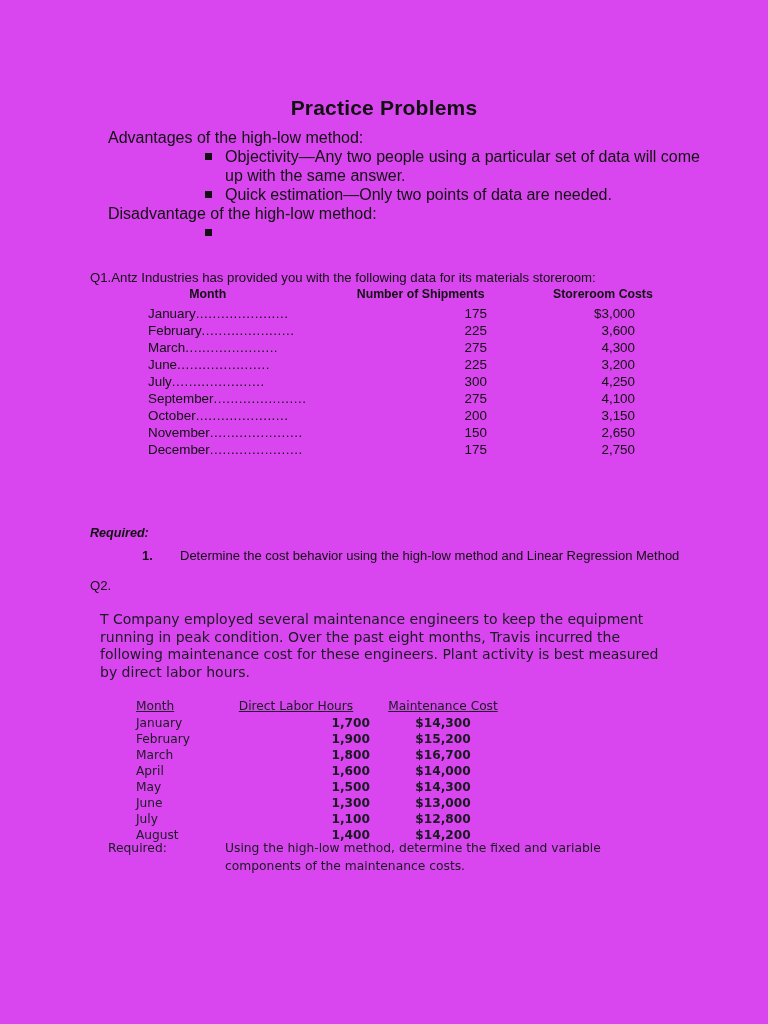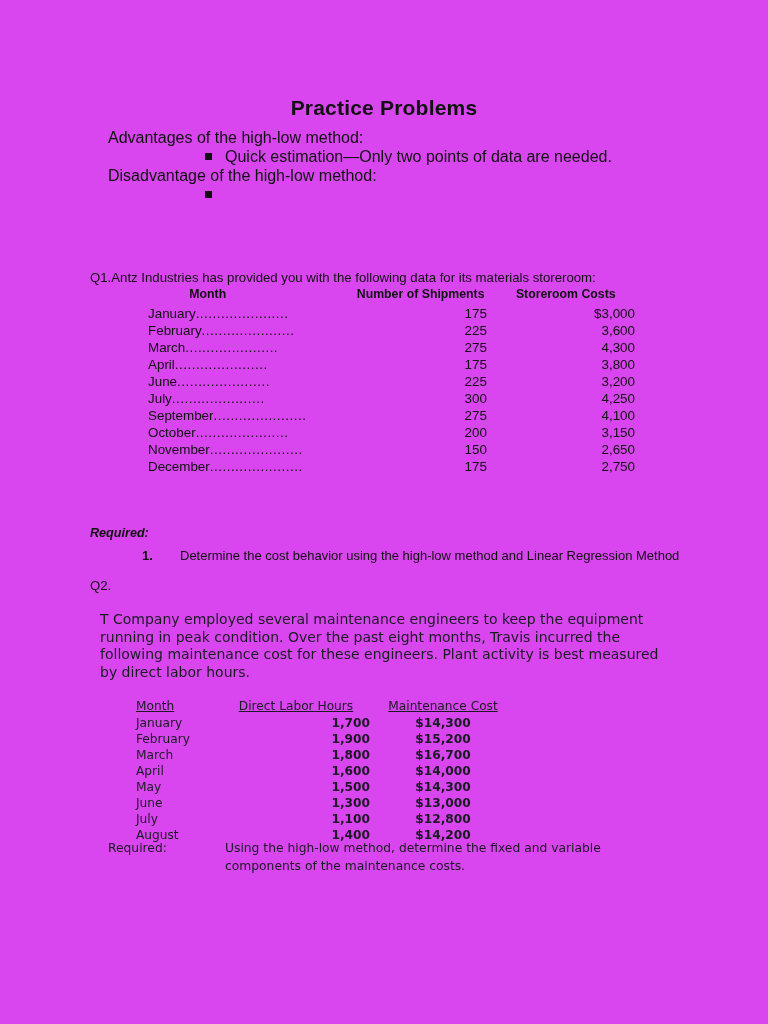--- a/index.html
+++ b/index.html
@@ -80,21 +80,21 @@
     font-size: 13.4px;
     border-collapse: collapse;
   }
   .q1-table th {
     font-weight: bold;
     font-size: 12.3px;
     padding: 0 0 4px 0;
   }
   .q1-table th.c-month { width: 195px; text-align: center; }
   .q1-table th.c-ship  { width: 175px; text-align: center; }
-  .q1-table th.c-cost  { width: 160px; text-align: left; }
+  .q1-table th.c-cost  { width: 160px; text-align: center; }
   .q1-table td {
     padding: 0;
     height: 17px;
     vertical-align: top;
     line-height: 17px;
   }
   .q1-table td.m {
     padding-left: 58px;
     white-space: nowrap;
     overflow: hidden;
@@ -207,20 +207,24 @@
 </head>
 <body>
 
 <div class="page">
 
   <div class="doc-title">Practice Problems</div>
 
   <div class="intro">
     <p class="lead">Advantages of the high-low method:</p>
     <ul class="bullet-list">
+      <li>
+        <span class="sq"></span>
+        <span>Objectivity—Any two people using a particular set of data will come up with the same answer.</span>
+      </li>
       <li>
         <span class="sq"></span>
         <span>Quick estimation—Only two points of data are needed.</span>
       </li>
     </ul>
     <p class="lead">Disadvantage of the high-low method:</p>
     <ul class="bullet-list">
       <li>
         <span class="sq"></span>
       </li>
@@ -247,25 +251,20 @@
         <td class="m"><span class="nm">February</span><span class="dots">......................</span></td>
         <td class="n">225</td>
         <td class="c">3,600</td>
       </tr>
       <tr>
         <td class="m"><span class="nm">March</span><span class="dots">......................</span></td>
         <td class="n">275</td>
         <td class="c">4,300</td>
       </tr>
       <tr>
-        <td class="m"><span class="nm">April</span><span class="dots">......................</span></td>
-        <td class="n">175</td>
-        <td class="c">3,800</td>
-      </tr>
-      <tr>
         <td class="m"><span class="nm">June</span><span class="dots">......................</span></td>
         <td class="n">225</td>
         <td class="c">3,200</td>
       </tr>
       <tr>
         <td class="m"><span class="nm">July</span><span class="dots">......................</span></td>
         <td class="n">300</td>
         <td class="c">4,250</td>
       </tr>
       <tr>

